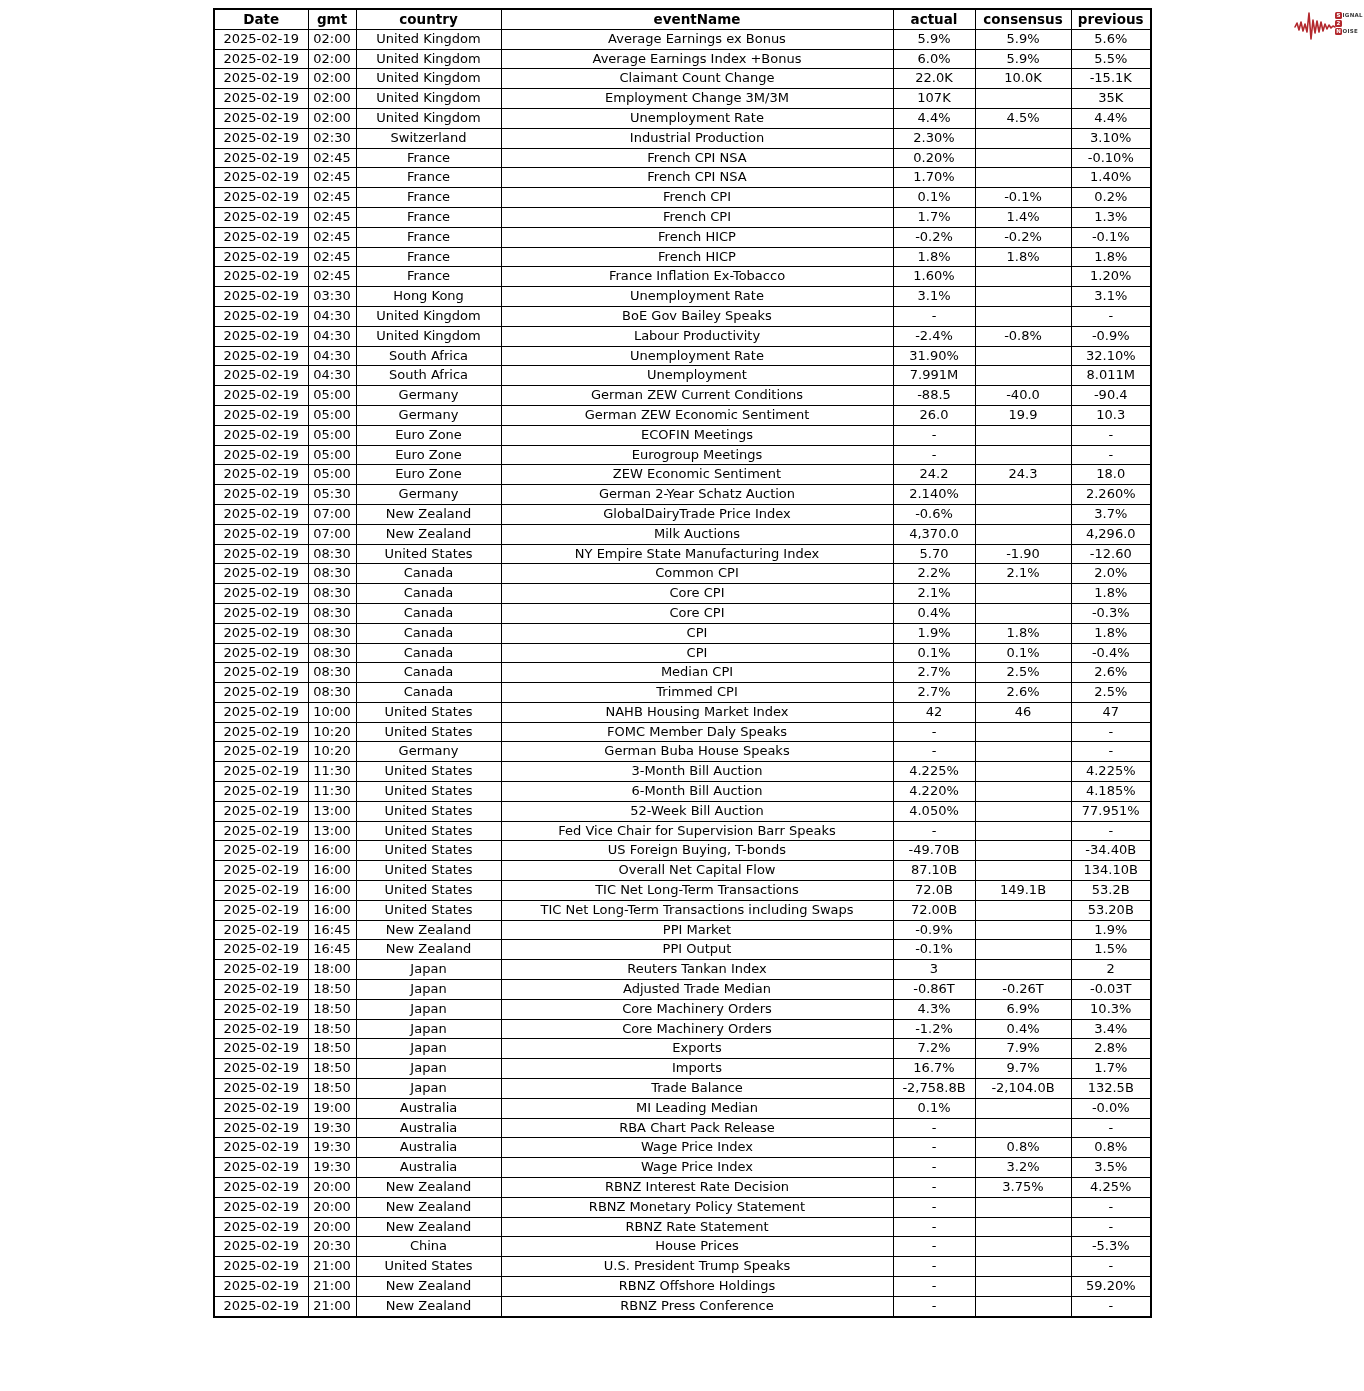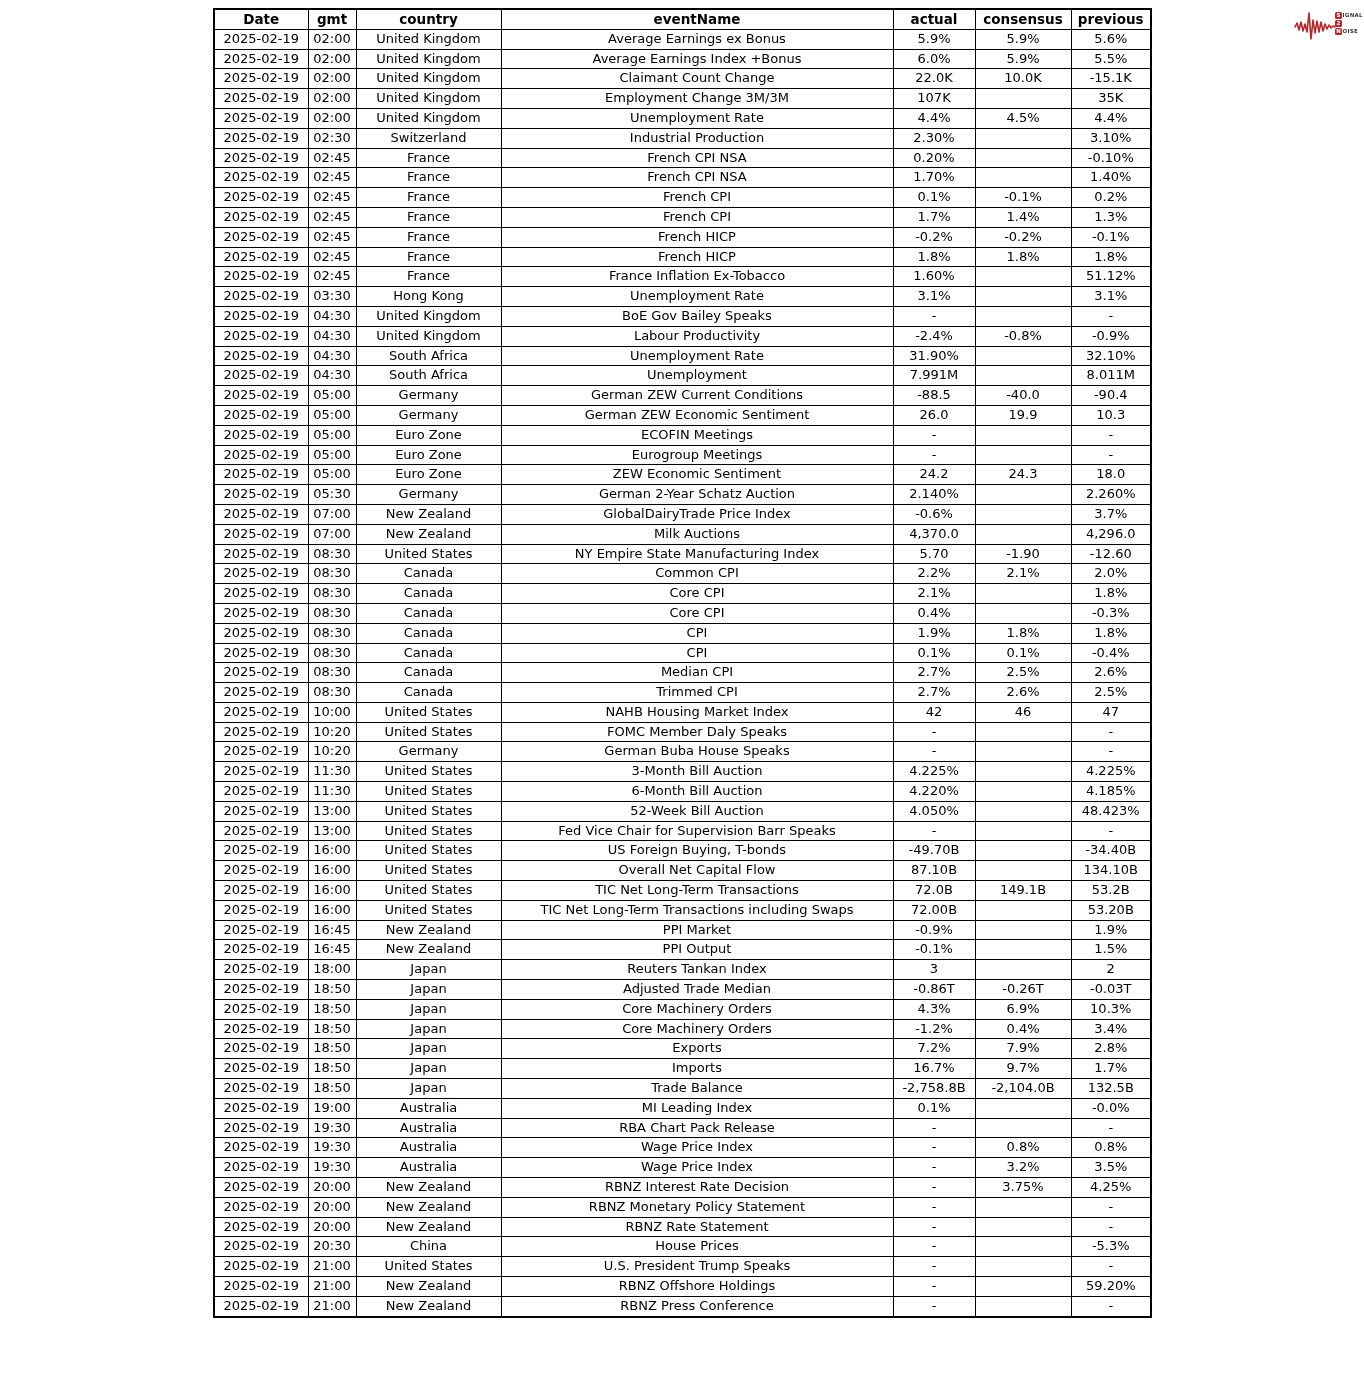--- a/index.html
+++ b/index.html
@@ -229,21 +229,21 @@
           <td>1.8%</td>
           <td>1.8%</td>
         </tr>
         <tr>
           <td>2025-02-19</td>
           <td>02:45</td>
           <td>France</td>
           <td>France Inflation Ex-Tobacco</td>
           <td>1.60%</td>
           <td></td>
-          <td>51.12%</td>
+          <td>1.20%</td>
         </tr>
         <tr>
           <td>2025-02-19</td>
           <td>03:30</td>
           <td>Hong Kong</td>
           <td>Unemployment Rate</td>
           <td>3.1%</td>
           <td></td>
           <td>3.1%</td>
         </tr>
@@ -472,21 +472,21 @@
           <td></td>
           <td>4.185%</td>
         </tr>
         <tr>
           <td>2025-02-19</td>
           <td>13:00</td>
           <td>United States</td>
           <td>52-Week Bill Auction</td>
           <td>4.050%</td>
           <td></td>
-          <td>48.423%</td>
+          <td>77.951%</td>
         </tr>
         <tr>
           <td>2025-02-19</td>
           <td>13:00</td>
           <td>United States</td>
           <td>Fed Vice Chair for Supervision Barr Speaks</td>
           <td>-</td>
           <td></td>
           <td>-</td>
         </tr>
@@ -604,21 +604,21 @@
           <td>Japan</td>
           <td>Trade Balance</td>
           <td>-2,758.8B</td>
           <td>-2,104.0B</td>
           <td>132.5B</td>
         </tr>
         <tr>
           <td>2025-02-19</td>
           <td>19:00</td>
           <td>Australia</td>
-          <td>MI Leading Index</td>
+          <td>MI Leading Median</td>
           <td>0.1%</td>
           <td></td>
           <td>-0.0%</td>
         </tr>
         <tr>
           <td>2025-02-19</td>
           <td>19:30</td>
           <td>Australia</td>
           <td>RBA Chart Pack Release</td>
           <td>-</td>

